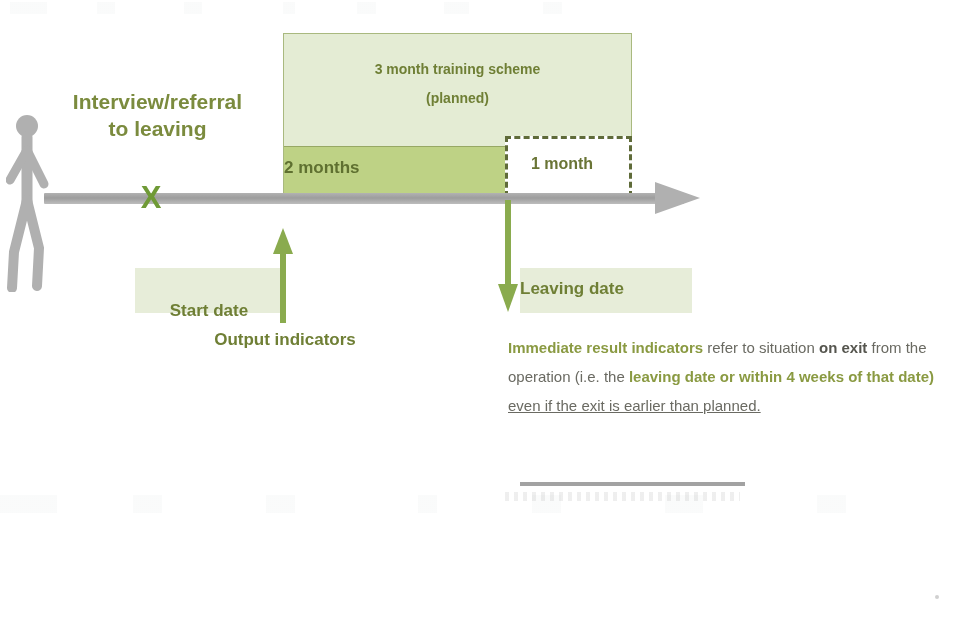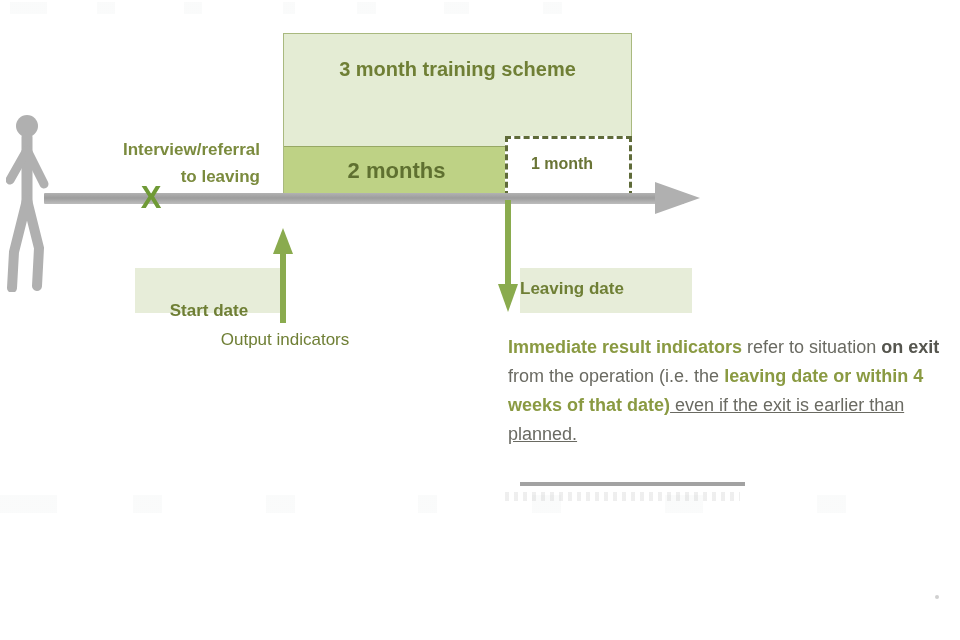--- a/index.html
+++ b/index.html
@@ -27,58 +27,58 @@
      background:linear-gradient(180deg,#b2b2b2,#9d9d9d 45%,#bdbdbd);border-radius:1px;}
   #timeline-arrowhead{position:absolute;left:655px;top:182px;width:0;height:0;
      border-top:16px solid transparent;border-bottom:16px solid transparent;border-left:45px solid #b0b0b0;}
 
   
   #x-marker{position:absolute;left:136px;top:176px;width:30px;height:44px;
      color:#6f9a36;font-size:31px;font-weight:bold;line-height:44px;text-align:center;
      font-family:"Liberation Sans",sans-serif;}
 
   
-  #interview-label{position:absolute;left:55px;top:88px;width:205px;text-align:right;
-     color:#7b8b3e;font-size:17px;font-weight:600;line-height:27px;margin-top:48px;}
+  #interview-label{position:absolute;left:55px;top:88px;width:205px;text-align:center;
+     color:#7b8b3e;font-size:21px;font-weight:600;line-height:27px;}
 
   
   #planned-box{position:absolute;left:283px;top:33px;width:349px;height:167px;
      background:#e4ecd4;border:1px solid #a9b97f;box-sizing:border-box;}
   #planned-label{position:absolute;left:288px;top:55px;width:339px;text-align:center;
-     color:#6f7f35;font-size:20px;font-weight:600;line-height:29px;}
+     color:#6f7f35;font-size:14px;font-weight:600;line-height:29px;}
 
   
   #two-months-bar{position:absolute;left:284px;top:146px;width:347px;height:53px;
      background:#bed285;border-top:1px solid #97a864;box-sizing:border-box;}
-  #two-months-label{position:absolute;left:284px;top:158px;width:225px;text-align:center;
-     color:#5f7030;font-size:22px;font-weight:600;}
+  #two-months-label{position:absolute;left:284px;top:158px;width:225px;text-align:left;
+     color:#5f7030;font-size:17px;font-weight:600;}
 
   
   #one-month-box{position:absolute;left:505px;top:136px;width:127px;height:61px;
      background:#ffffff;border:3px dashed #5f6b39;box-sizing:border-box;}
   #one-month-label{position:absolute;left:505px;top:155px;width:114px;text-align:center;
      color:#6a7536;font-size:16px;font-weight:600;}
 
   
   #start-date-box{position:absolute;left:135px;top:268px;width:148px;height:45px;background:#e7edd9;}
   #start-date-label{position:absolute;left:135px;top:279px;width:148px;text-align:center;
      color:#6f7f35;font-size:17px;font-weight:600;margin-top:22px;}
   #up-arrow{position:absolute;left:273px;top:228px;width:20px;height:95px;}
   #output-indicators-label{position:absolute;left:150px;top:330px;width:270px;text-align:center;
-     color:#6f7f35;font-size:17px;font-weight:400;}
+     color:#6f7f35;font-size:17px;font-weight:700;}
 
   
   #down-arrow{position:absolute;left:498px;top:200px;width:20px;height:112px;}
   #leaving-date-box{position:absolute;left:520px;top:268px;width:172px;height:45px;background:#e7edd9;}
   #leaving-date-label{position:absolute;left:520px;top:279px;width:172px;text-align:left;
      color:#6f7f35;font-size:17px;font-weight:600;}
 
   
   #result-paragraph{position:absolute;left:508px;top:333px;width:442px;
-     font-size:18px;line-height:29px;color:#6a6a62;font-weight:500;}
+     font-size:15px;line-height:29px;color:#6a6a62;font-weight:500;}
   #result-paragraph .g{color:#8a9a42;font-weight:bold;}
   #result-paragraph .d{color:#55554e;font-weight:bold;}
   #result-paragraph .u{text-decoration:underline;color:#6a6a62;font-weight:500;}
 </style>
 </head>
 <body>
 
 <div id="stage">
 
   <div class="ghost" id="ghost-top"></div>
@@ -97,20 +97,21 @@
   </svg>
 
   <div id="interview-label">
     <div>Interview/referral</div>
     <div>to leaving</div>
   </div>
 
   <div id="planned-box"></div>
   <div id="planned-label">
     <div>3 month training scheme</div>
+    <div>(planned)</div>
   </div>
 
   <div id="two-months-bar"></div>
   <div id="two-months-label">2 months</div>
 
   <div id="one-month-box"></div>
   <div id="one-month-label">1 month</div>
 
   <div id="timeline-line"></div>
   <div id="timeline-arrowhead"></div>

